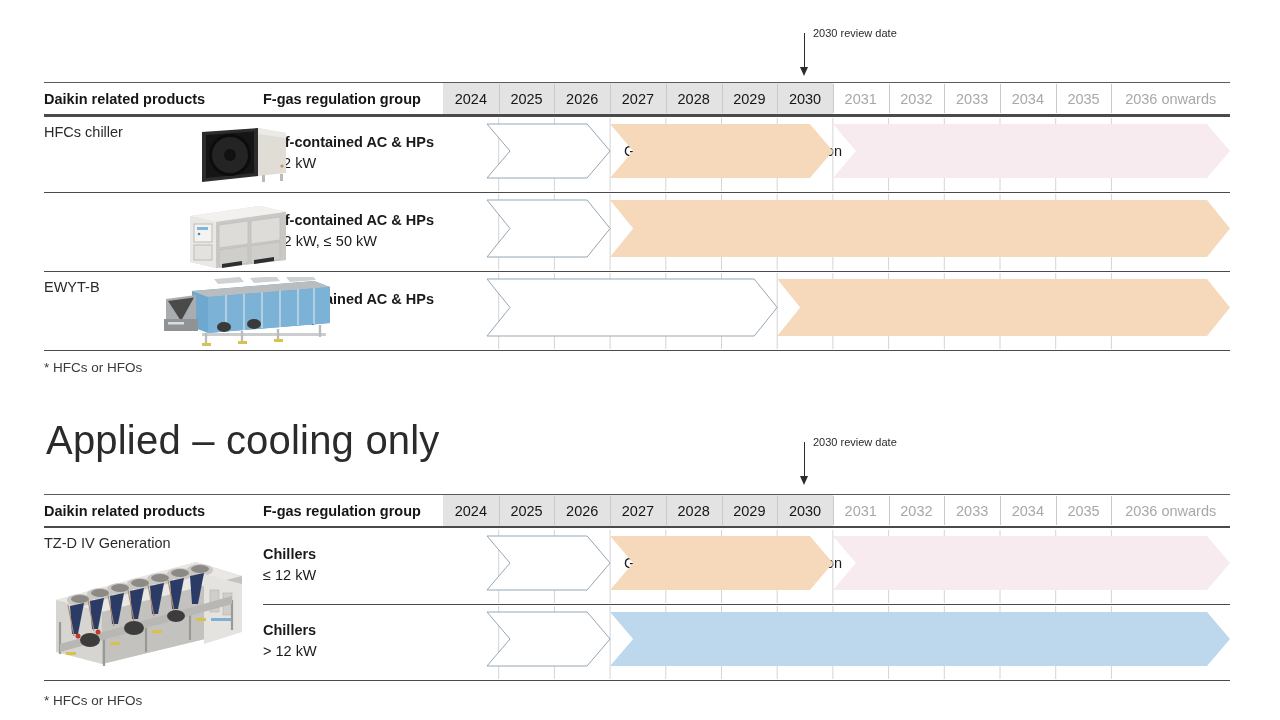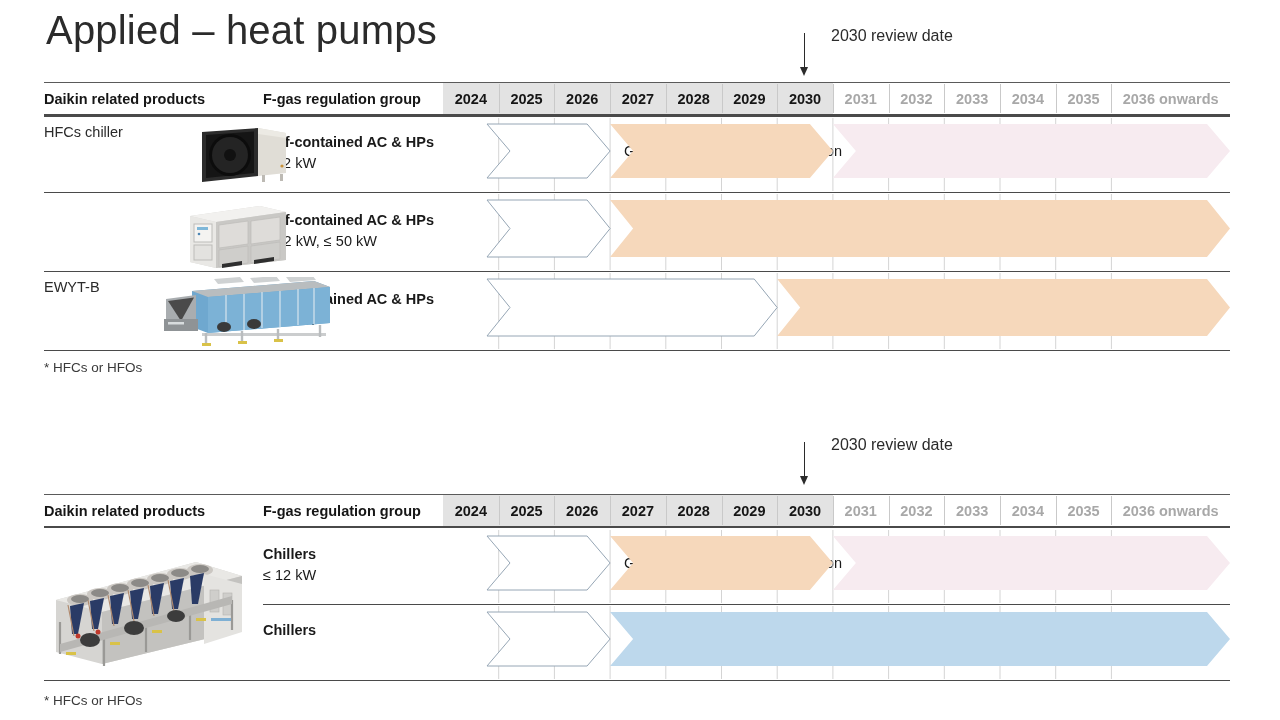--- a/index.html
+++ b/index.html
@@ -30,21 +30,21 @@
   }
   .review-note .arrow-head {
     position: absolute; left: -4px; top: 34px;
     width: 0; height: 0;
     border-left: 4.5px solid transparent;
     border-right: 4.5px solid transparent;
     border-top: 9px solid #2b2b2b;
   }
   .review-note .note-text {
     position: absolute; left: 9px; top: -6px;
-    font-size: 16px; color: #2b2b2b; white-space: nowrap; margin-left: 18px;
+    font-size: 11px; color: #2b2b2b; white-space: nowrap;
   }
 
   
   .tbl { position: absolute; left: 44px; width: 1186px; }
 
   
   .hdr { position: relative; height: 34px; }
   .hdr .hdr-rule-top {
     position: absolute; left: 0; right: 0; top: 0;
     height: 1px; background: #5a5a5a;
@@ -58,21 +58,21 @@
     left: 399px; width: 390px;
     background: #e3e3e3;
   }
   .hdr-label {
     position: absolute; top: 9px;
     font-size: 14.5px; font-weight: bold; color: #161616;
     white-space: nowrap;
   }
   .hdr-year {
     position: absolute; top: 9px;
-    font-size: 14.5px; font-weight: bold;
+    font-size: 14.5px; font-weight: normal;
     text-align: center; white-space: nowrap;
   }
   .hdr-year.active { color: #161616; }
   .hdr-year.future { color: #a8a8a8; }
   .hdr-sep {
     position: absolute; top: 2px; bottom: 3px;
     width: 1px; background: #c9c9c9;
   }
 
   
@@ -112,21 +112,20 @@
   .footnote {
     position: absolute;
     font-size: 13.5px; color: #3a3a3a; white-space: nowrap;
   }
 </style>
 </head>
 <body>
 
 <div class="page">
 
-  <div class="section-title" style="left:46px; top:8px;">Applied – heat pumps</div>
 
   <div class="review-note" style="left:804px; top:33px;">
     <div class="arrow-line"></div>
     <div class="arrow-head"></div>
     <div class="note-text">2030 review date</div>
   </div>
 
   <div class="tbl" id="tbl1" style="top:82px;">
       <div class="hdr">
         <div class="hdr-rule-top"></div>
@@ -309,20 +308,21 @@
           <line x1="1067.4" x2="1067.4" y1="2" y2="78" stroke="#d4d4d4" stroke-width="1"></line>
           <path d="M 443 0 L 710.2 0 L 733.2 28.5 L 710.2 57 L 443 57 L 466 28.5 Z" transform="translate(0,8)" fill="#ffffff" stroke="#96a6b5" stroke-width="1"></path>
           <path d="M 733.2 0 L 1163 0 L 1186 28.5 L 1163 57 L 733.2 57 L 756.2 28.5 Z" transform="translate(0,8)" fill="#F6D8BB"></path>
         </svg>
       </div>
       <div style="position: absolute; left: 0px; top: 268px; width: 1186px; height: 1.4px; background: rgb(74, 74, 74);"></div>
     </div>
 
   <div class="footnote" style="left:44px; top:360px;">* HFCs or HFOs</div>
 
+  <div class="section-title" style="left:46px; top:418px;">Applied – cooling only</div>
 
   <div class="review-note" style="left:804px; top:442px;">
     <div class="arrow-line"></div>
     <div class="arrow-head"></div>
     <div class="note-text">2030 review date</div>
   </div>
 
   <div class="tbl" id="tbl2" style="top:494px;">
       <div class="hdr">
         <div class="hdr-rule-top"></div>
@@ -350,20 +350,21 @@
         <div class="hdr-year future" style="left: 900.3px; width: 55.7px;">2033</div>
         <div class="hdr-sep" style="left: 900.3px;"></div>
         <div class="hdr-year future" style="left: 956px; width: 55.7px;">2034</div>
         <div class="hdr-sep" style="left: 956px;"></div>
         <div class="hdr-year future" style="left: 1011.7px; width: 55.7px;">2035</div>
         <div class="hdr-sep" style="left: 1011.7px;"></div>
         <div class="hdr-year future" style="left: 1067.4px; width: 118.6px;">2036 onwards</div>
         <div class="hdr-sep" style="left: 1067.4px;"></div>
       </div>
       <div style="position: absolute; left: 0px; top: 34px; width: 219px; height: 152px;">
+        <div class="prod-name" style="top: 6px; width: 200px;">TZ-D IV Generation</div>
         <div class="prod-img" style="left: 2px; top: 28px; width: 214px; height: 112px;"><svg width="214" height="112" viewBox="0 0 214 112">
             <polygon points="10,44 150,6 196,20 196,74 56,108 10,96" fill="#d6d5d2"></polygon>
             <polygon points="10,44 150,6 196,20 56,56" fill="#e9e8e5"></polygon>
             <polygon points="56,56 196,20 196,74 56,108" fill="#c3c2bf"></polygon>
             <g>
               <g fill="#cbc7c2">
                 <ellipse cx="34" cy="44" rx="13" ry="6"></ellipse>
                 <ellipse cx="54" cy="38" rx="13" ry="6"></ellipse>
                 <ellipse cx="74" cy="33" rx="13" ry="6"></ellipse>
                 <ellipse cx="94" cy="28" rx="13" ry="6"></ellipse>
@@ -452,20 +453,21 @@
           <line x1="1067.4" x2="1067.4" y1="2" y2="75" stroke="#d4d4d4" stroke-width="1"></line>
           <path d="M 443 0 L 543.1 0 L 566.1 27 L 543.1 54 L 443 54 L 466 27 Z" transform="translate(0,8)" fill="#ffffff" stroke="#96a6b5" stroke-width="1"></path>
           <path d="M 566.1 0 L 765.9000000000001 0 L 788.9000000000001 27 L 765.9000000000001 54 L 566.1 54 L 589.1 27 Z" transform="translate(0,8)" fill="#F6D8BB"></path>
           <path d="M 788.9000000000001 0 L 1163 0 L 1186 27 L 1163 54 L 788.9000000000001 54 L 811.9000000000001 27 Z" transform="translate(0,8)" fill="#F7EBF0"></path>
         </svg>
       </div>
       <div class="row" style="position: absolute; left: 0px; top: 110px; width: 1186px; height: 76px;">
         <div style="position: absolute; left: 219px; top: 0px; width: 967px; height: 1.2px; background: rgb(74, 74, 74);"></div>
         <div class="grp" style="top: 16px;">
           <div class="grp-main">Chillers</div>
+          <div class="grp-sub">&gt; 12 kW</div>
         </div>
       </div>
       <div class="chev-label dark" style="left: 516.05px; top: 145px;">No GWP limit</div>
       <div class="chev-label dark" style="left: 887.55px; top: 145px;">GWP 750 – with safety exemption</div>
       <div style="position: absolute; left: 0px; top: 110px; width: 1186px; height: 76px;">
         <svg width="1186" height="76" class="chev-layer" style="top: 0px;">
           <line x1="454.7" x2="454.7" y1="2" y2="75" stroke="#d4d4d4" stroke-width="1"></line>
           <line x1="510.4" x2="510.4" y1="2" y2="75" stroke="#d4d4d4" stroke-width="1"></line>
           <line x1="566.1" x2="566.1" y1="2" y2="75" stroke="#d4d4d4" stroke-width="1"></line>
           <line x1="621.8" x2="621.8" y1="2" y2="75" stroke="#d4d4d4" stroke-width="1"></line>

